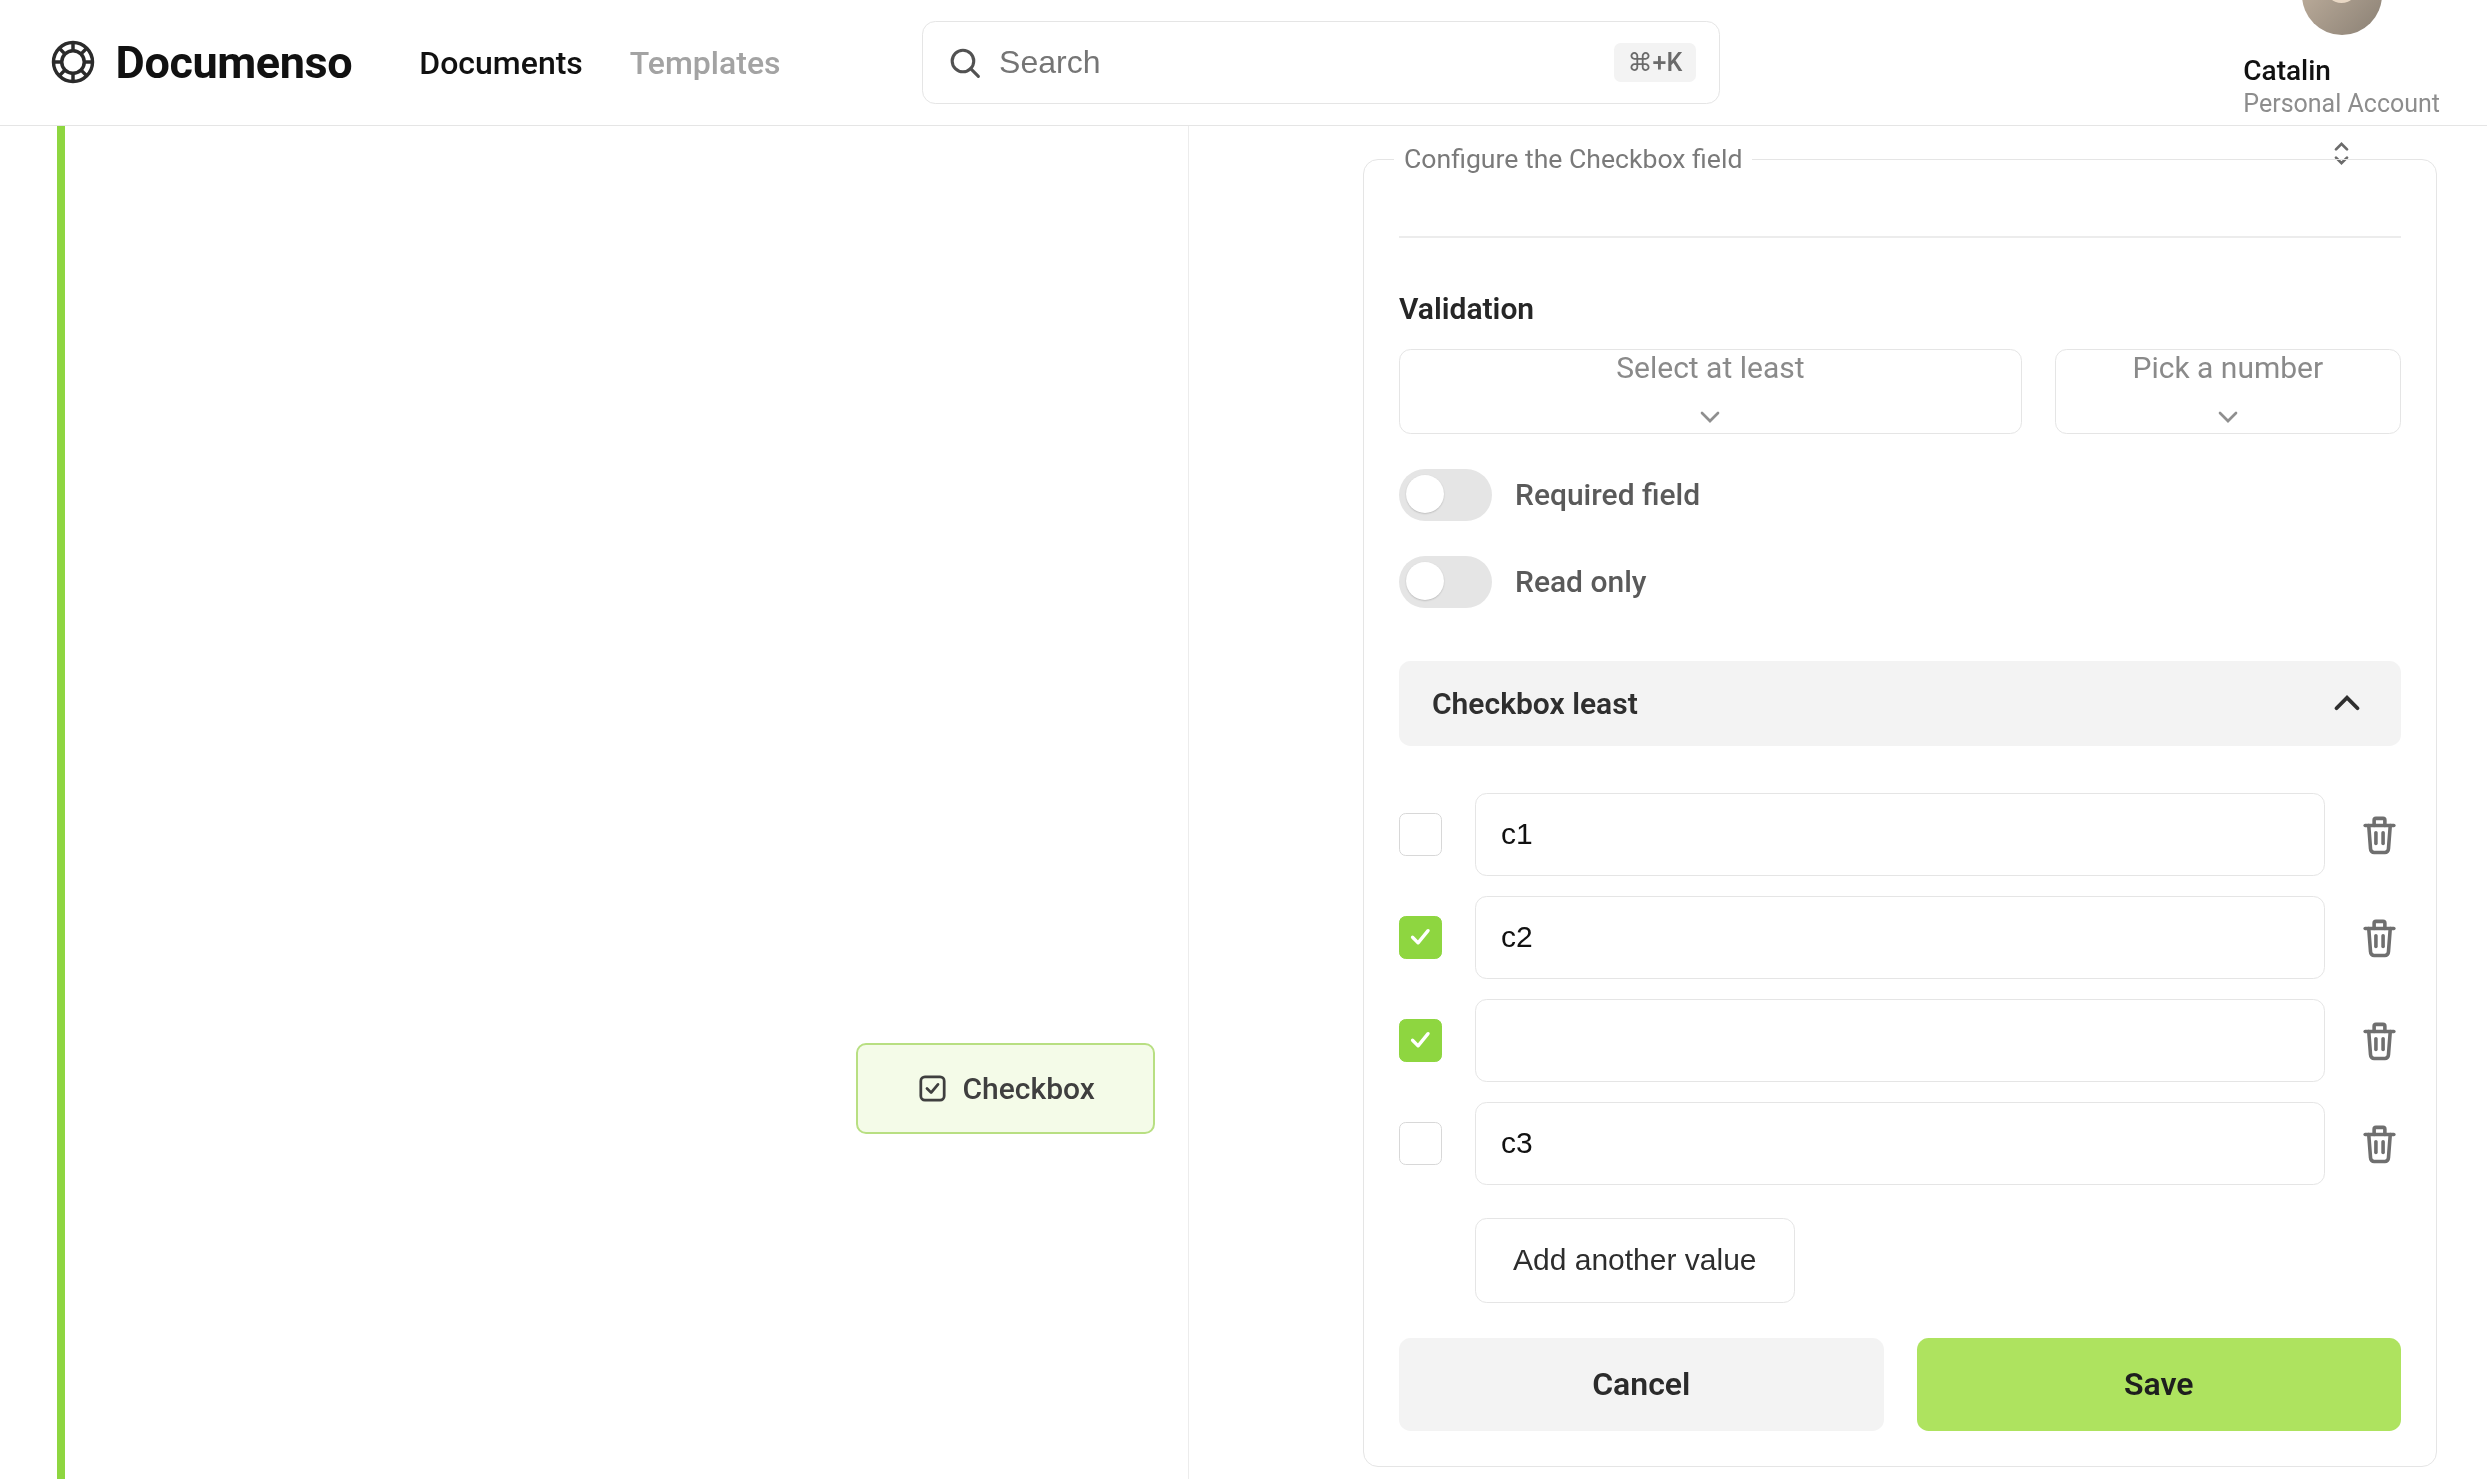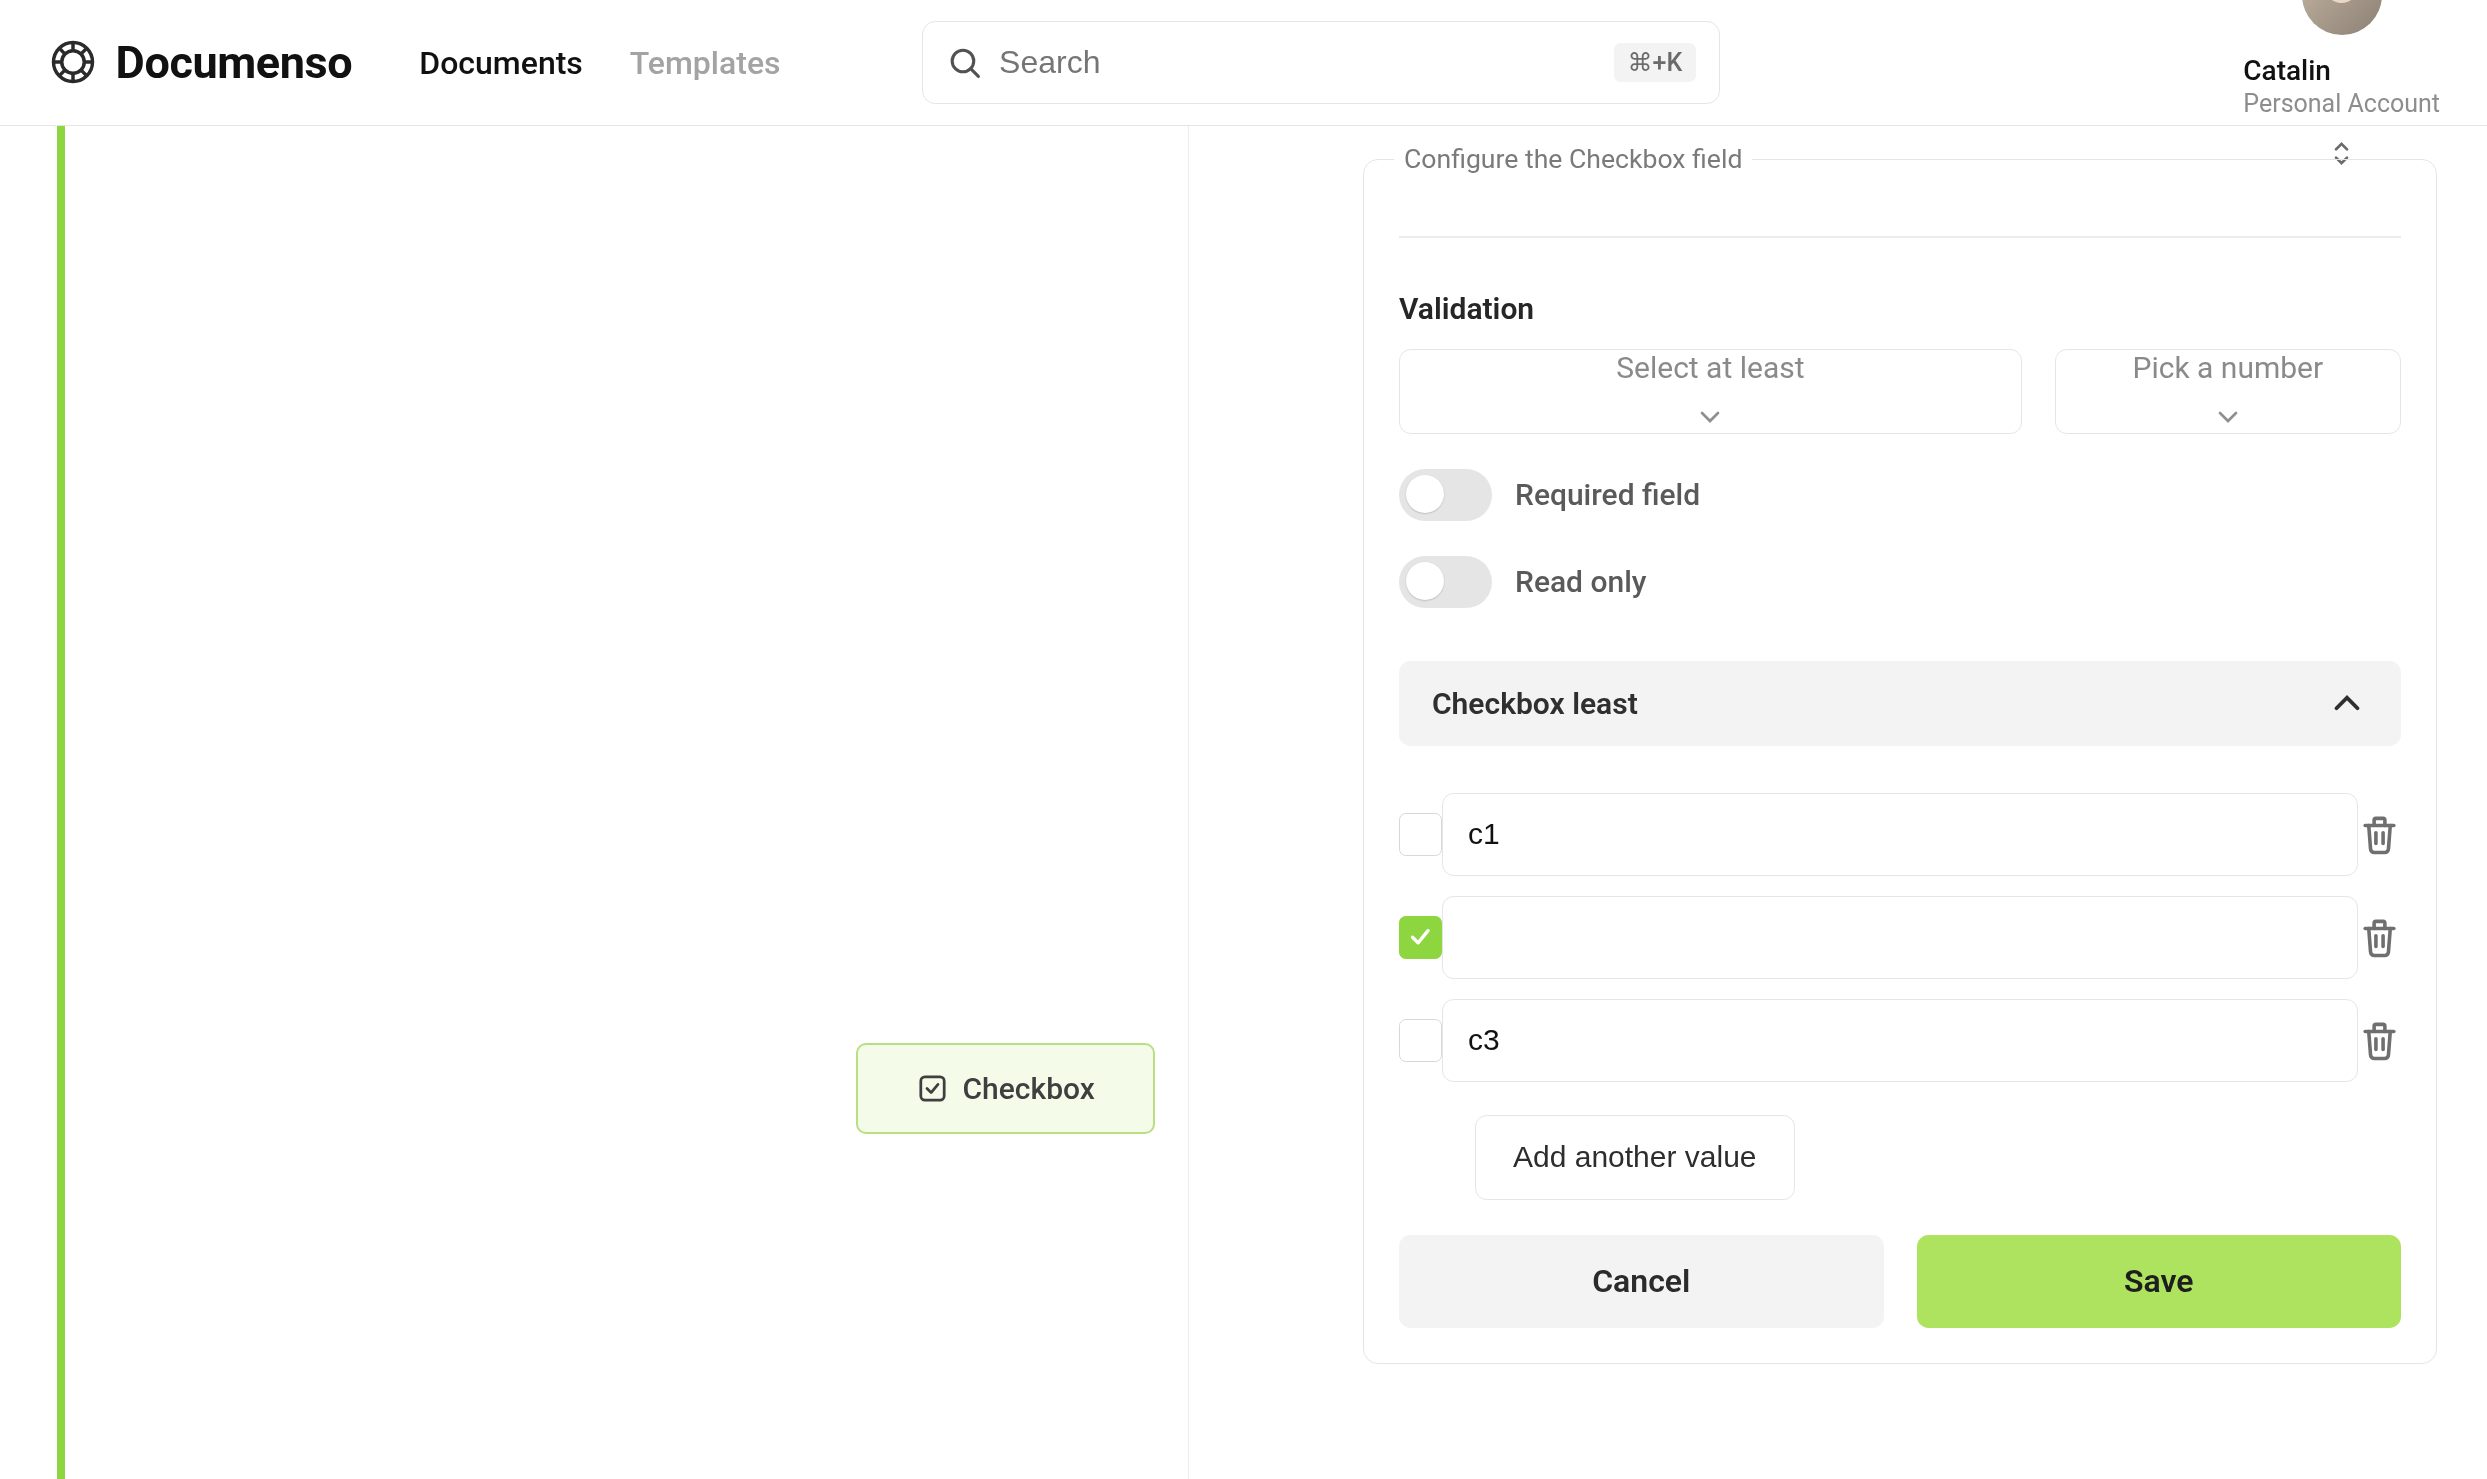--- a/index.html
+++ b/index.html
@@ -234,21 +234,21 @@
     justify-content:space-between;
     padding: 0 33px;
     font-size: 30px;
     font-weight: 600;
     color:#2f2f2f;
   }
   .accordion-hd svg { width: 42px; height: 42px; }
 
   .values { margin-top: 47px; display:flex; flex-direction:column; gap: 20px; }
   .value-row {
-    display:flex; align-items:center; 
+    display:flex; align-items:center; gap: 33px;
   }
   .cb {
     width: 43px; height: 43px;
     border-radius: 6.7px;
     border: 1.7px solid #d8d8d8;
     background:#fff;
     display:flex; align-items:center; justify-content:center;
   }
   .cb.checked {
     background:#8ed640;
@@ -416,20 +416,37 @@
     <path d="M9 7V4a1 1 0 0 1 1-1h4a1 1 0 0 1 1 1v3"></path>
   </svg>
 </div>
           </div>
           <div class="value-row">
             <div class="cb checked">
   <svg viewBox="0 0 24 24" fill="none" stroke="currentColor" stroke-width="3" stroke-linecap="round" stroke-linejoin="round">
     <path d="m5 12 5 5 9-11"></path>
   </svg>
 </div>
+            <input class="val-input" value="c2" style="">
+            <div class="trash">
+  <svg viewBox="0 0 24 24" fill="none" stroke="currentColor" stroke-width="2" stroke-linecap="round" stroke-linejoin="round">
+    <path d="M4 7h16"></path>
+                <path d="M10 11v6"></path>
+                <path d="M14 11v6"></path>
+    <path d="M6 7l1 13a2 2 0 0 0 2 2h6a2 2 0 0 0 2-2l1-13"></path>
+    <path d="M9 7V4a1 1 0 0 1 1-1h4a1 1 0 0 1 1 1v3"></path>
+  </svg>
+</div>
+          </div>
+          <div class="value-row">
+            <div class="cb checked">
+  <svg viewBox="0 0 24 24" fill="none" stroke="currentColor" stroke-width="3" stroke-linecap="round" stroke-linejoin="round">
+    <path d="m5 12 5 5 9-11"></path>
+  </svg>
+</div>
             <input class="val-input" style="">
             <div class="trash">
   <svg viewBox="0 0 24 24" fill="none" stroke="currentColor" stroke-width="2" stroke-linecap="round" stroke-linejoin="round">
     <path d="M4 7h16"></path>
                 <path d="M10 11v6"></path>
                 <path d="M14 11v6"></path>
     <path d="M6 7l1 13a2 2 0 0 0 2 2h6a2 2 0 0 0 2-2l1-13"></path>
     <path d="M9 7V4a1 1 0 0 1 1-1h4a1 1 0 0 1 1 1v3"></path>
   </svg>
 </div>

